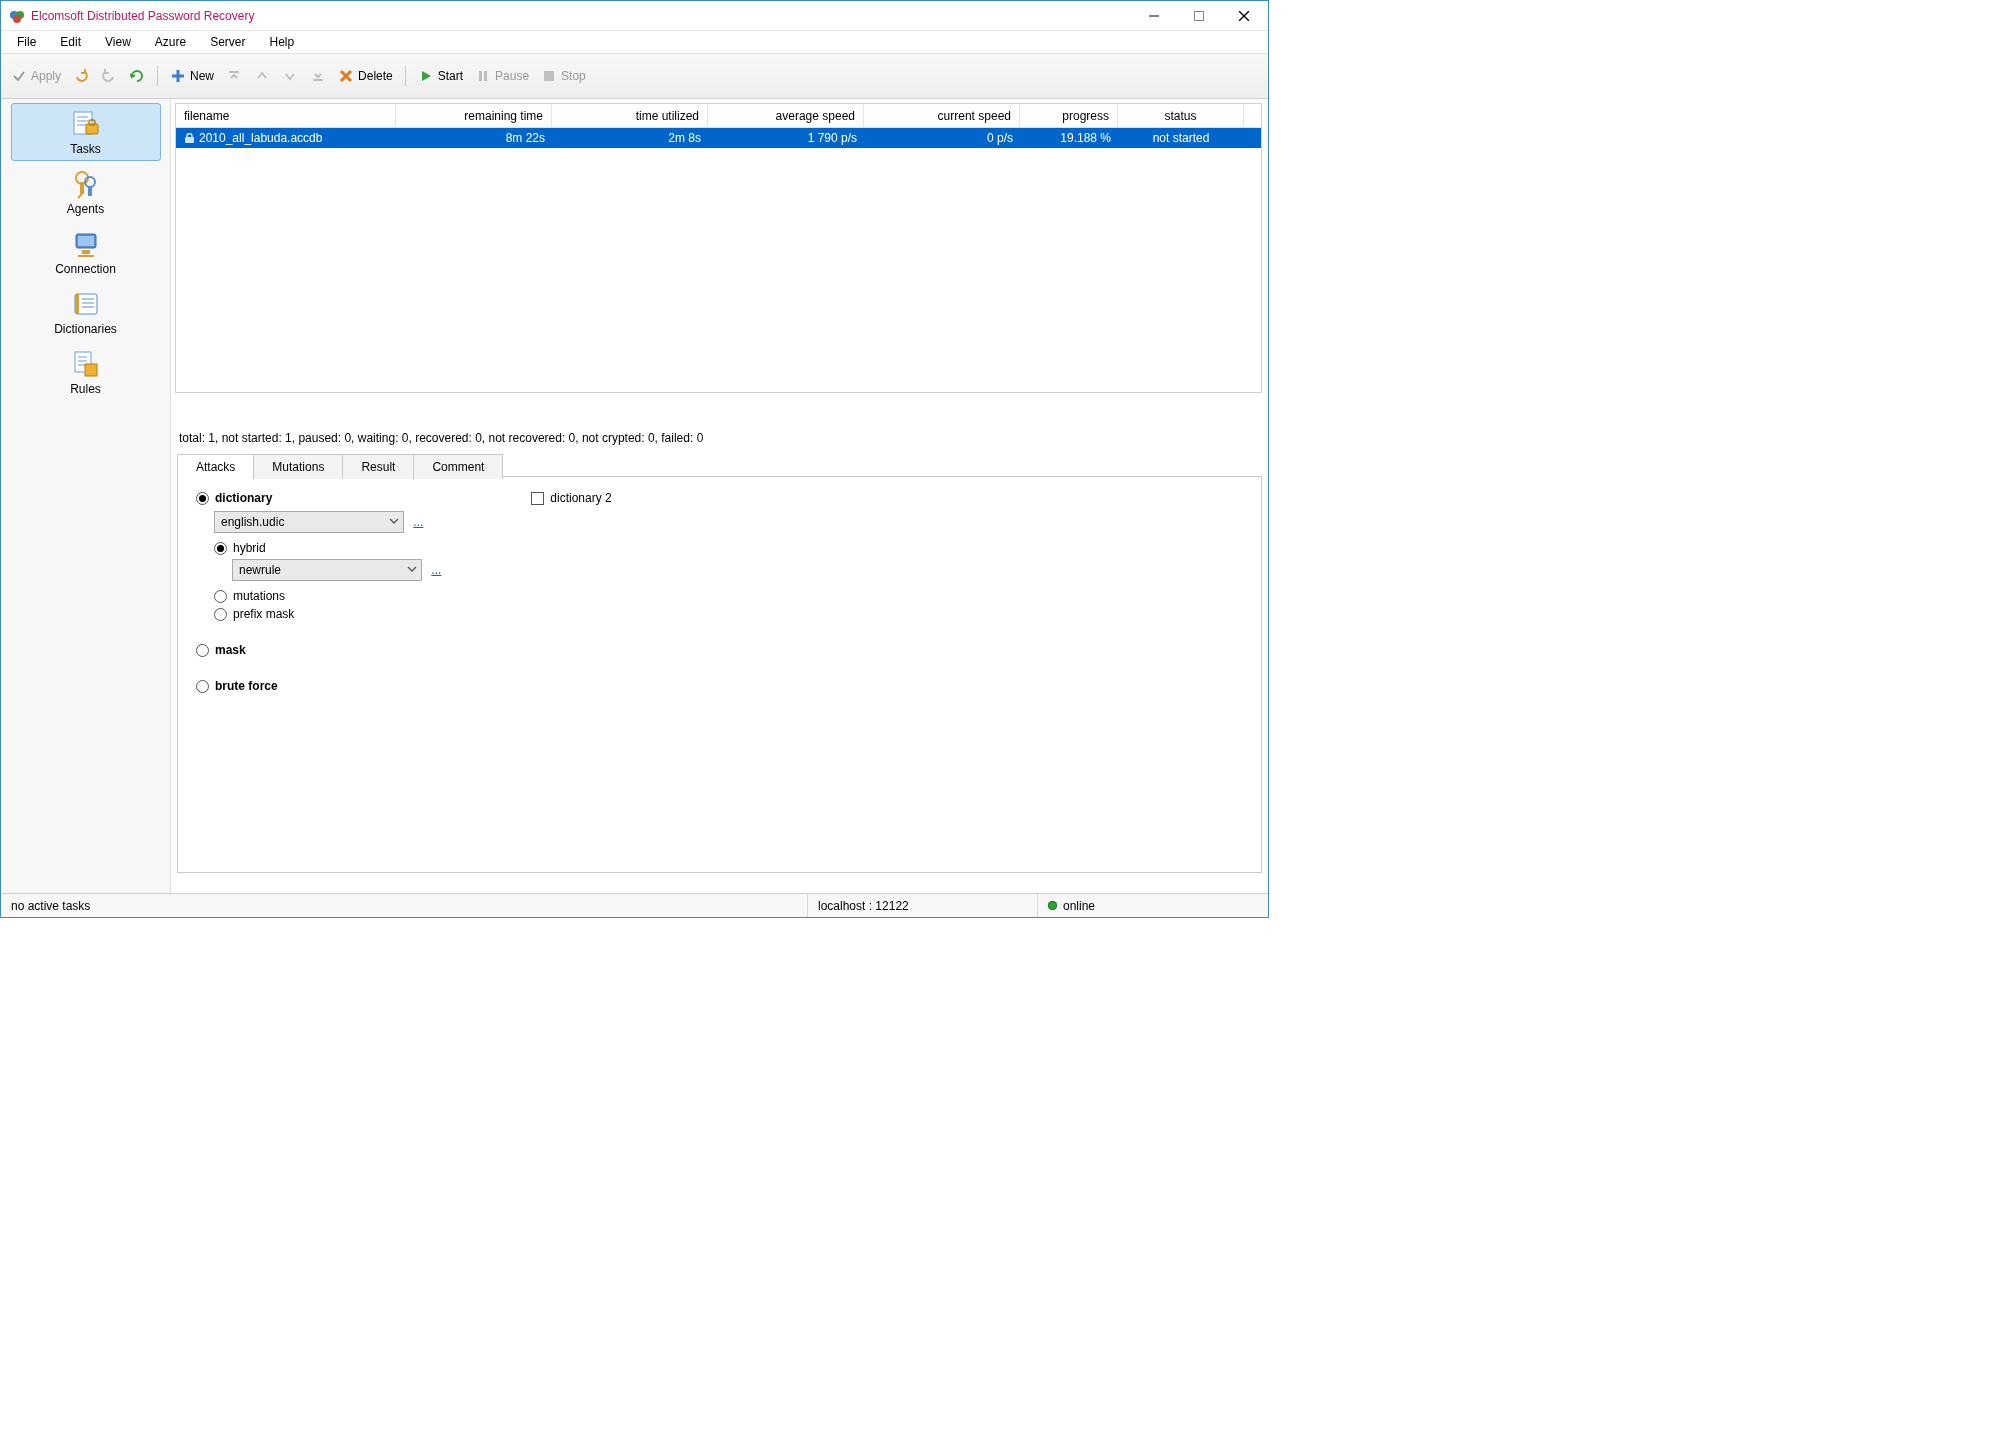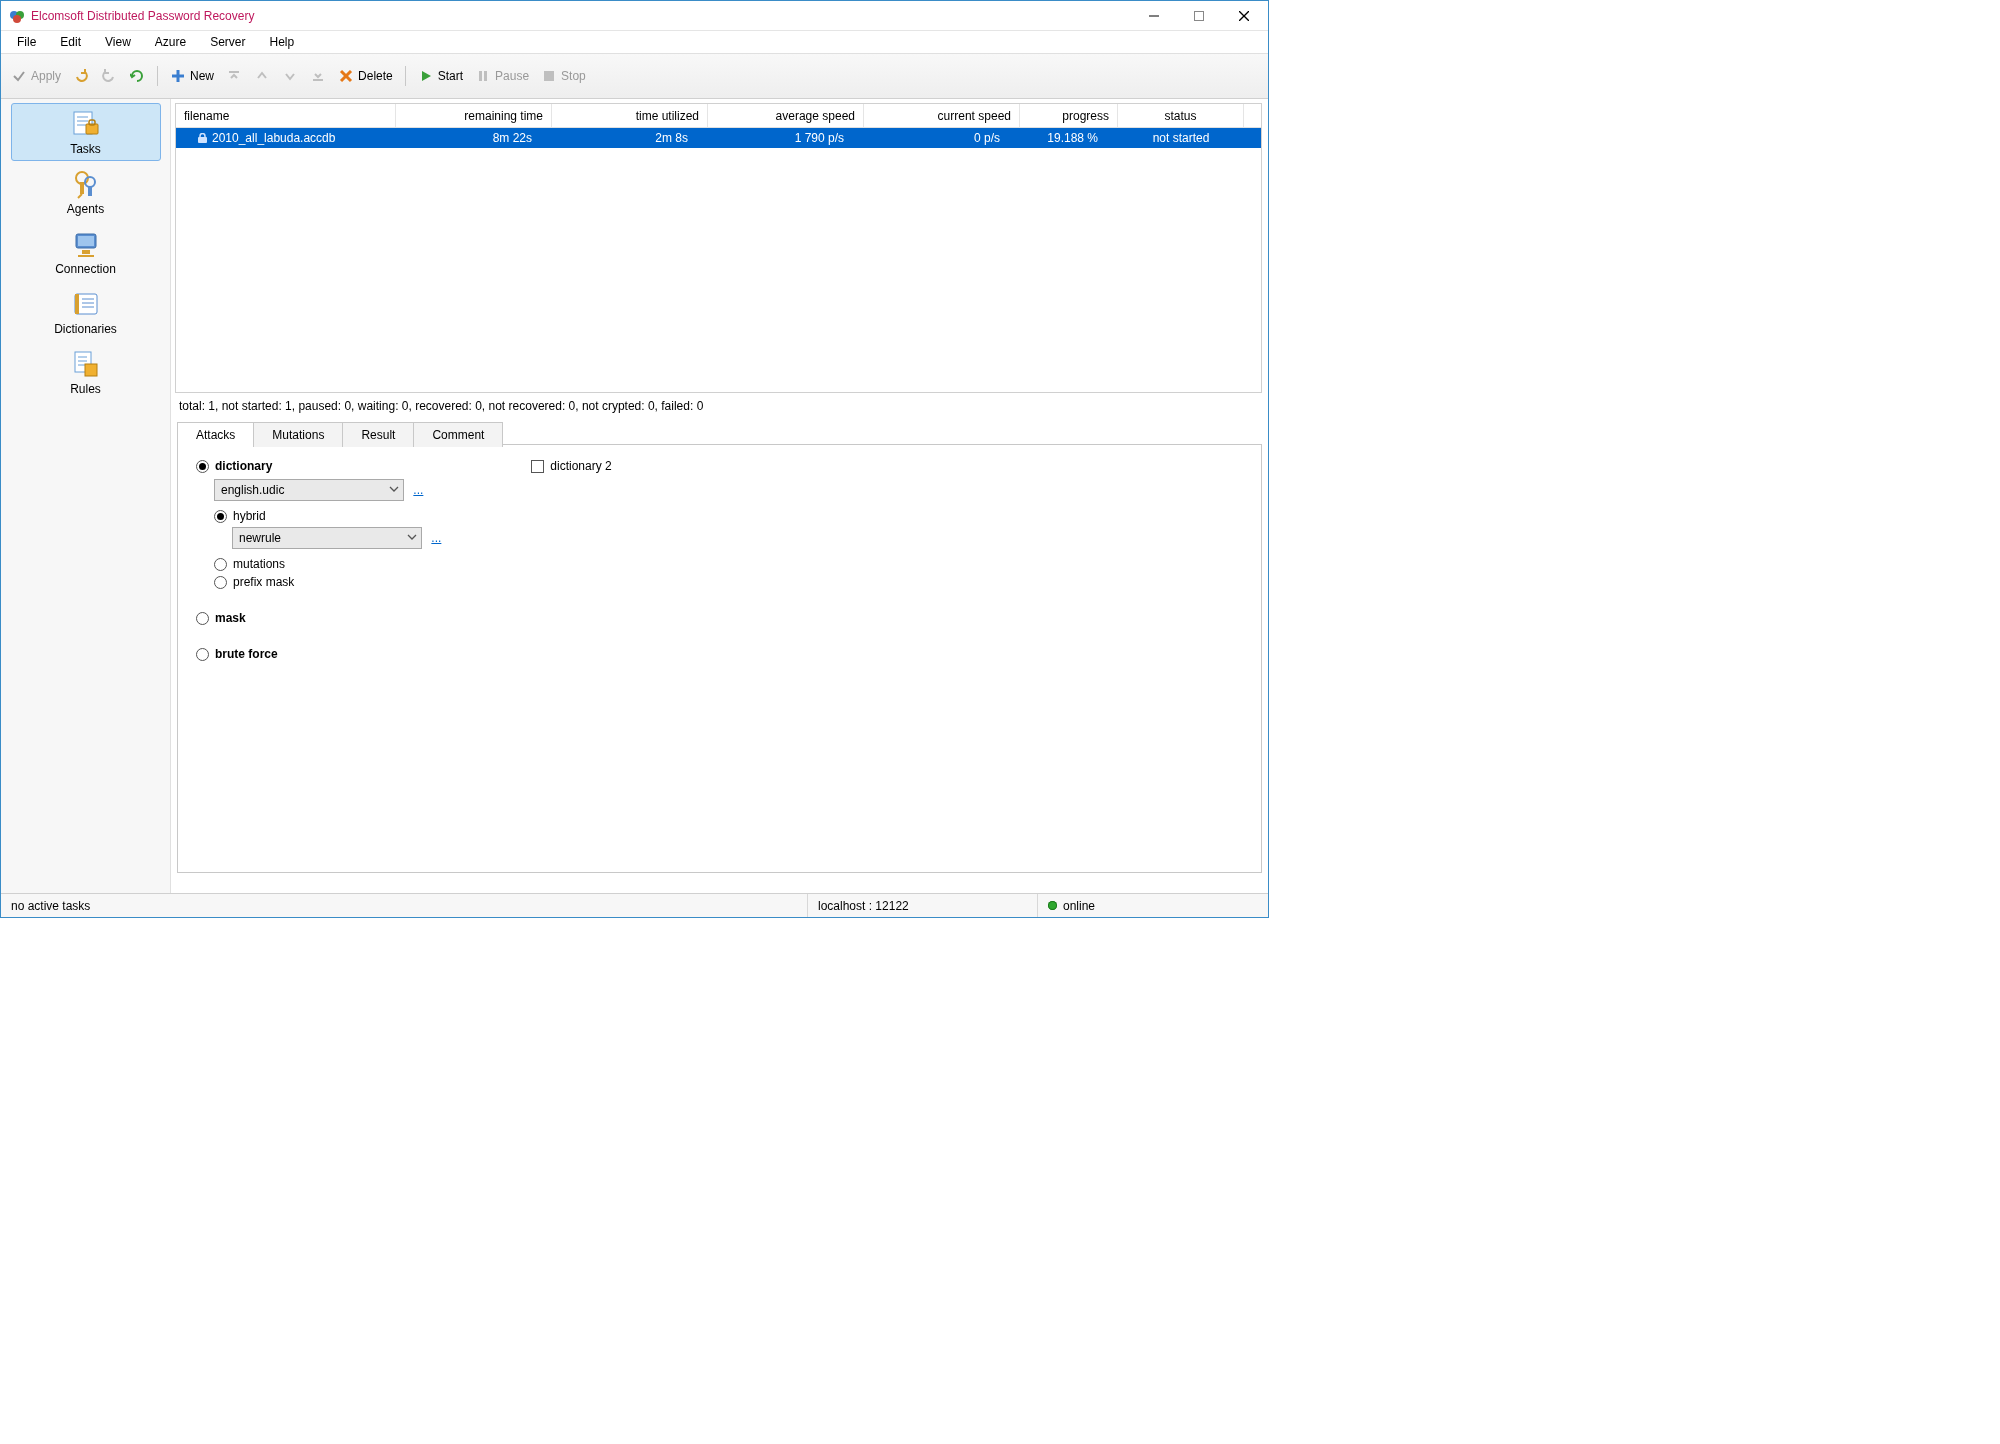--- a/index.html
+++ b/index.html
@@ -134,21 +134,21 @@
   .th.center { justify-content: center; }
   .tbody { flex: 1; overflow: auto; }
   .trow {
     display: flex;
     height: 20px;
     align-items: center;
     background: #0066cc;
     color: #fff;
   }
   .td {
-    padding: 0 20px;
+    padding: 0 7px;
     font-size: 12px;
     display: flex;
     align-items: center;
     overflow: hidden;
     white-space: nowrap;
   }
   .td.right { justify-content: flex-end; }
   .td.center { justify-content: center; }
   .col-filename { width: 220px; }
   .col-remaining { width: 156px; }
@@ -159,20 +159,21 @@
   .col-status    { width: 126px; }
   .lock-icon {
     width: 12px; height: 12px; margin-right: 4px; flex: 0 0 12px;
     display:inline-flex; align-items:center; justify-content:center;
   }
   
   .summary {
     padding: 4px 8px 6px 8px;
     font-size: 12px;
     color: #000;
+    margin-top: 32px;
   }
   
   .tabs {
     display: flex;
     margin-left: 6px;
   }
   .tab {
     padding: 5px 18px;
     border: 1px solid #c8c8c8;
     border-bottom: none;

